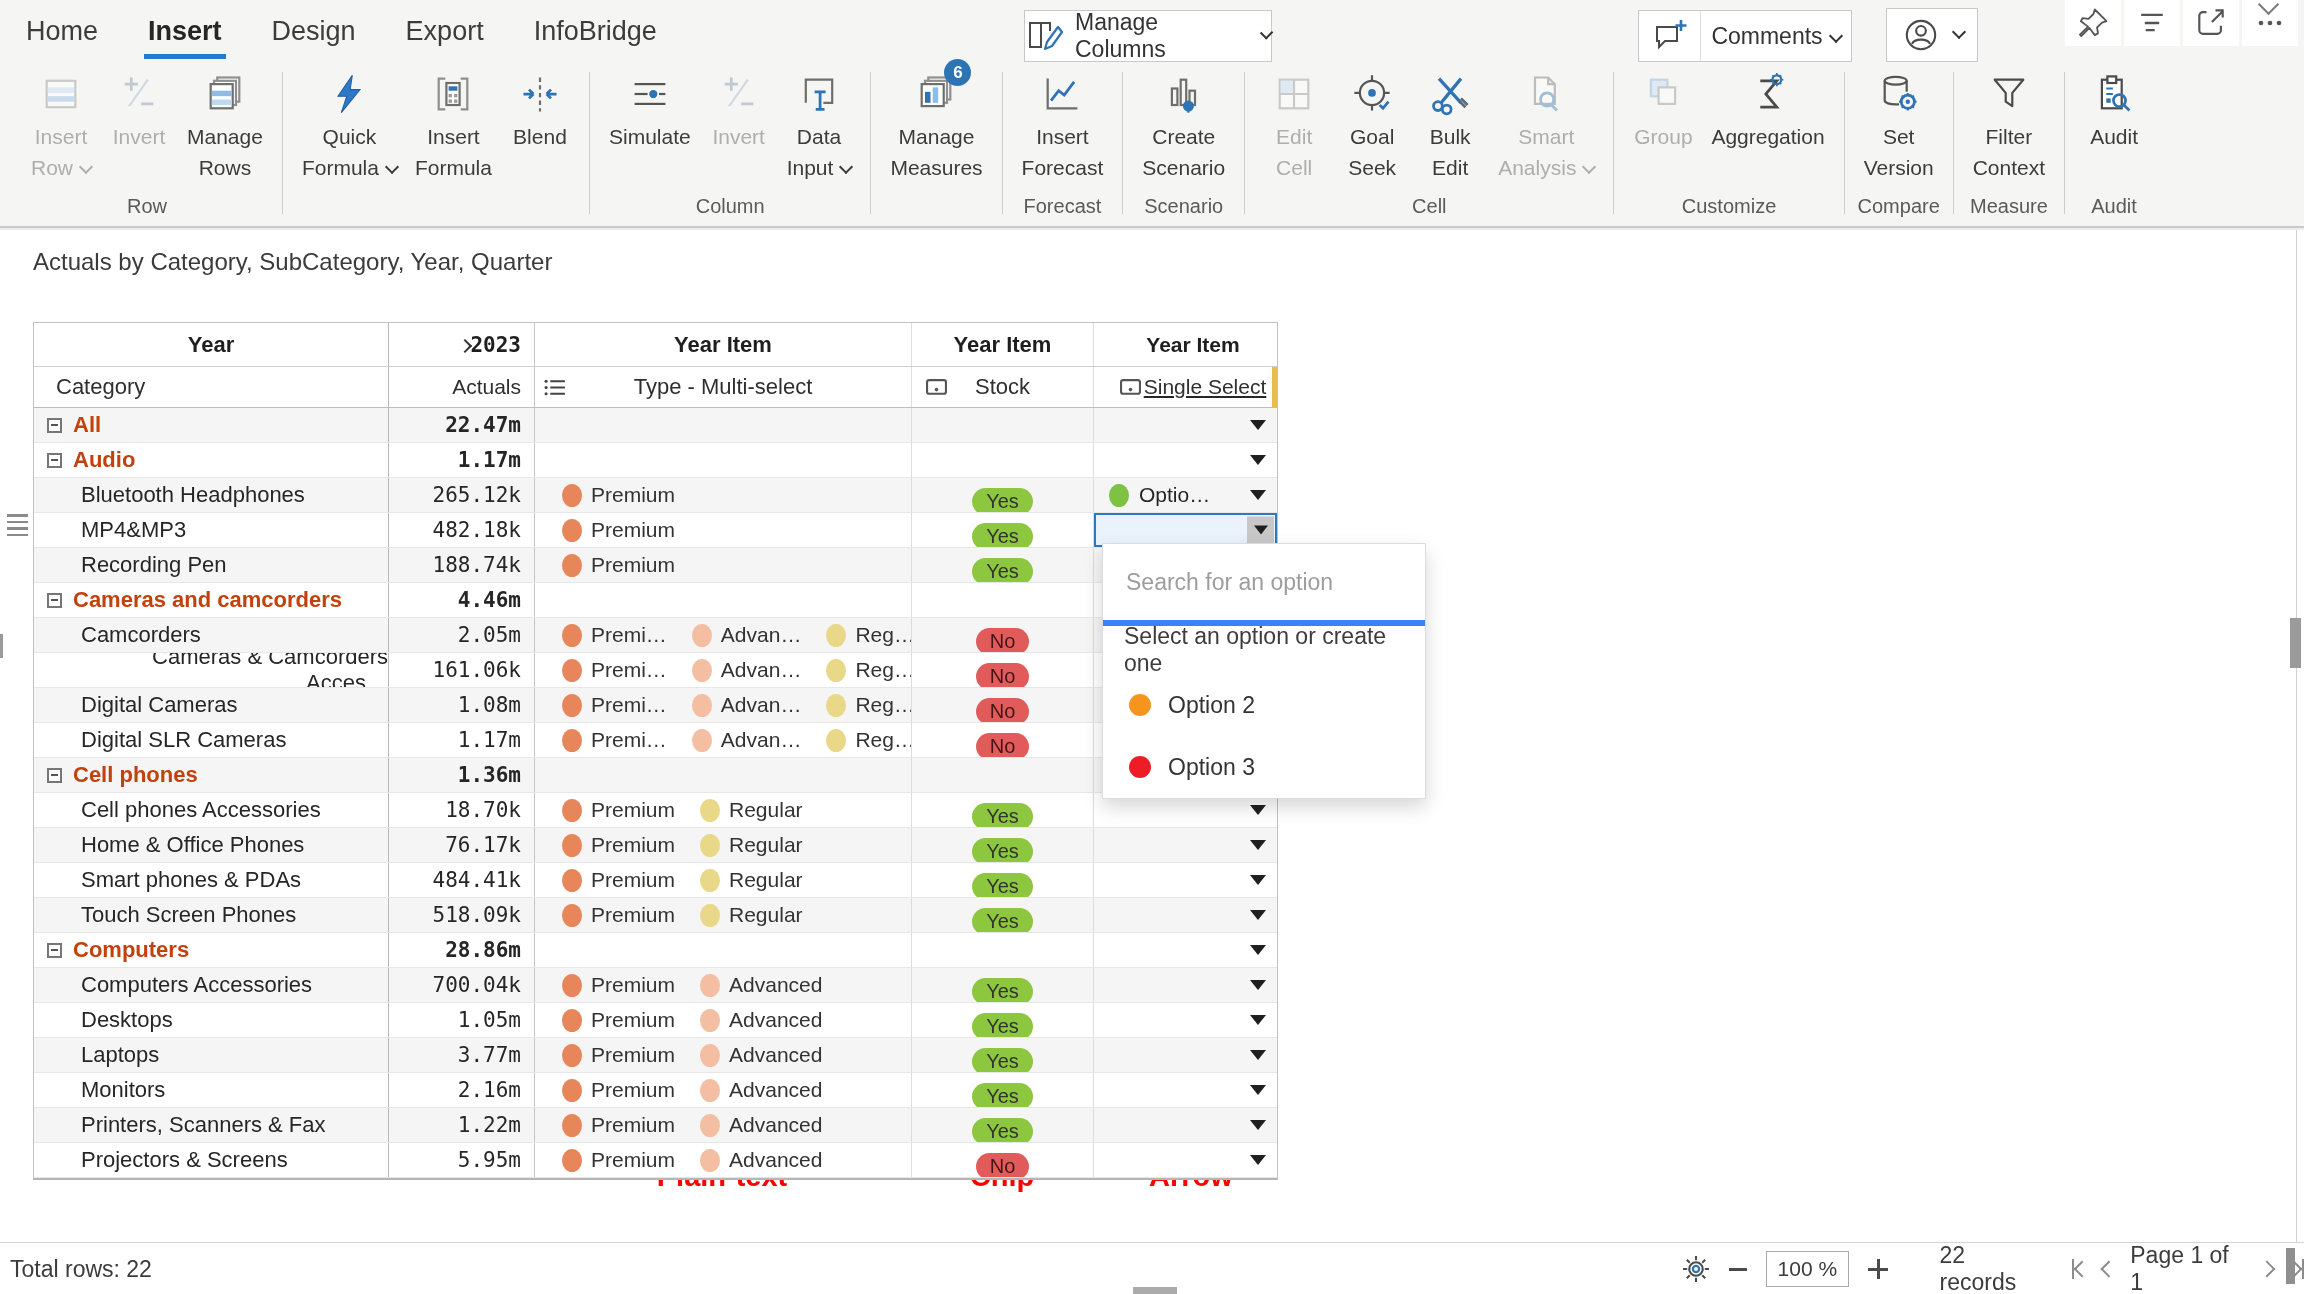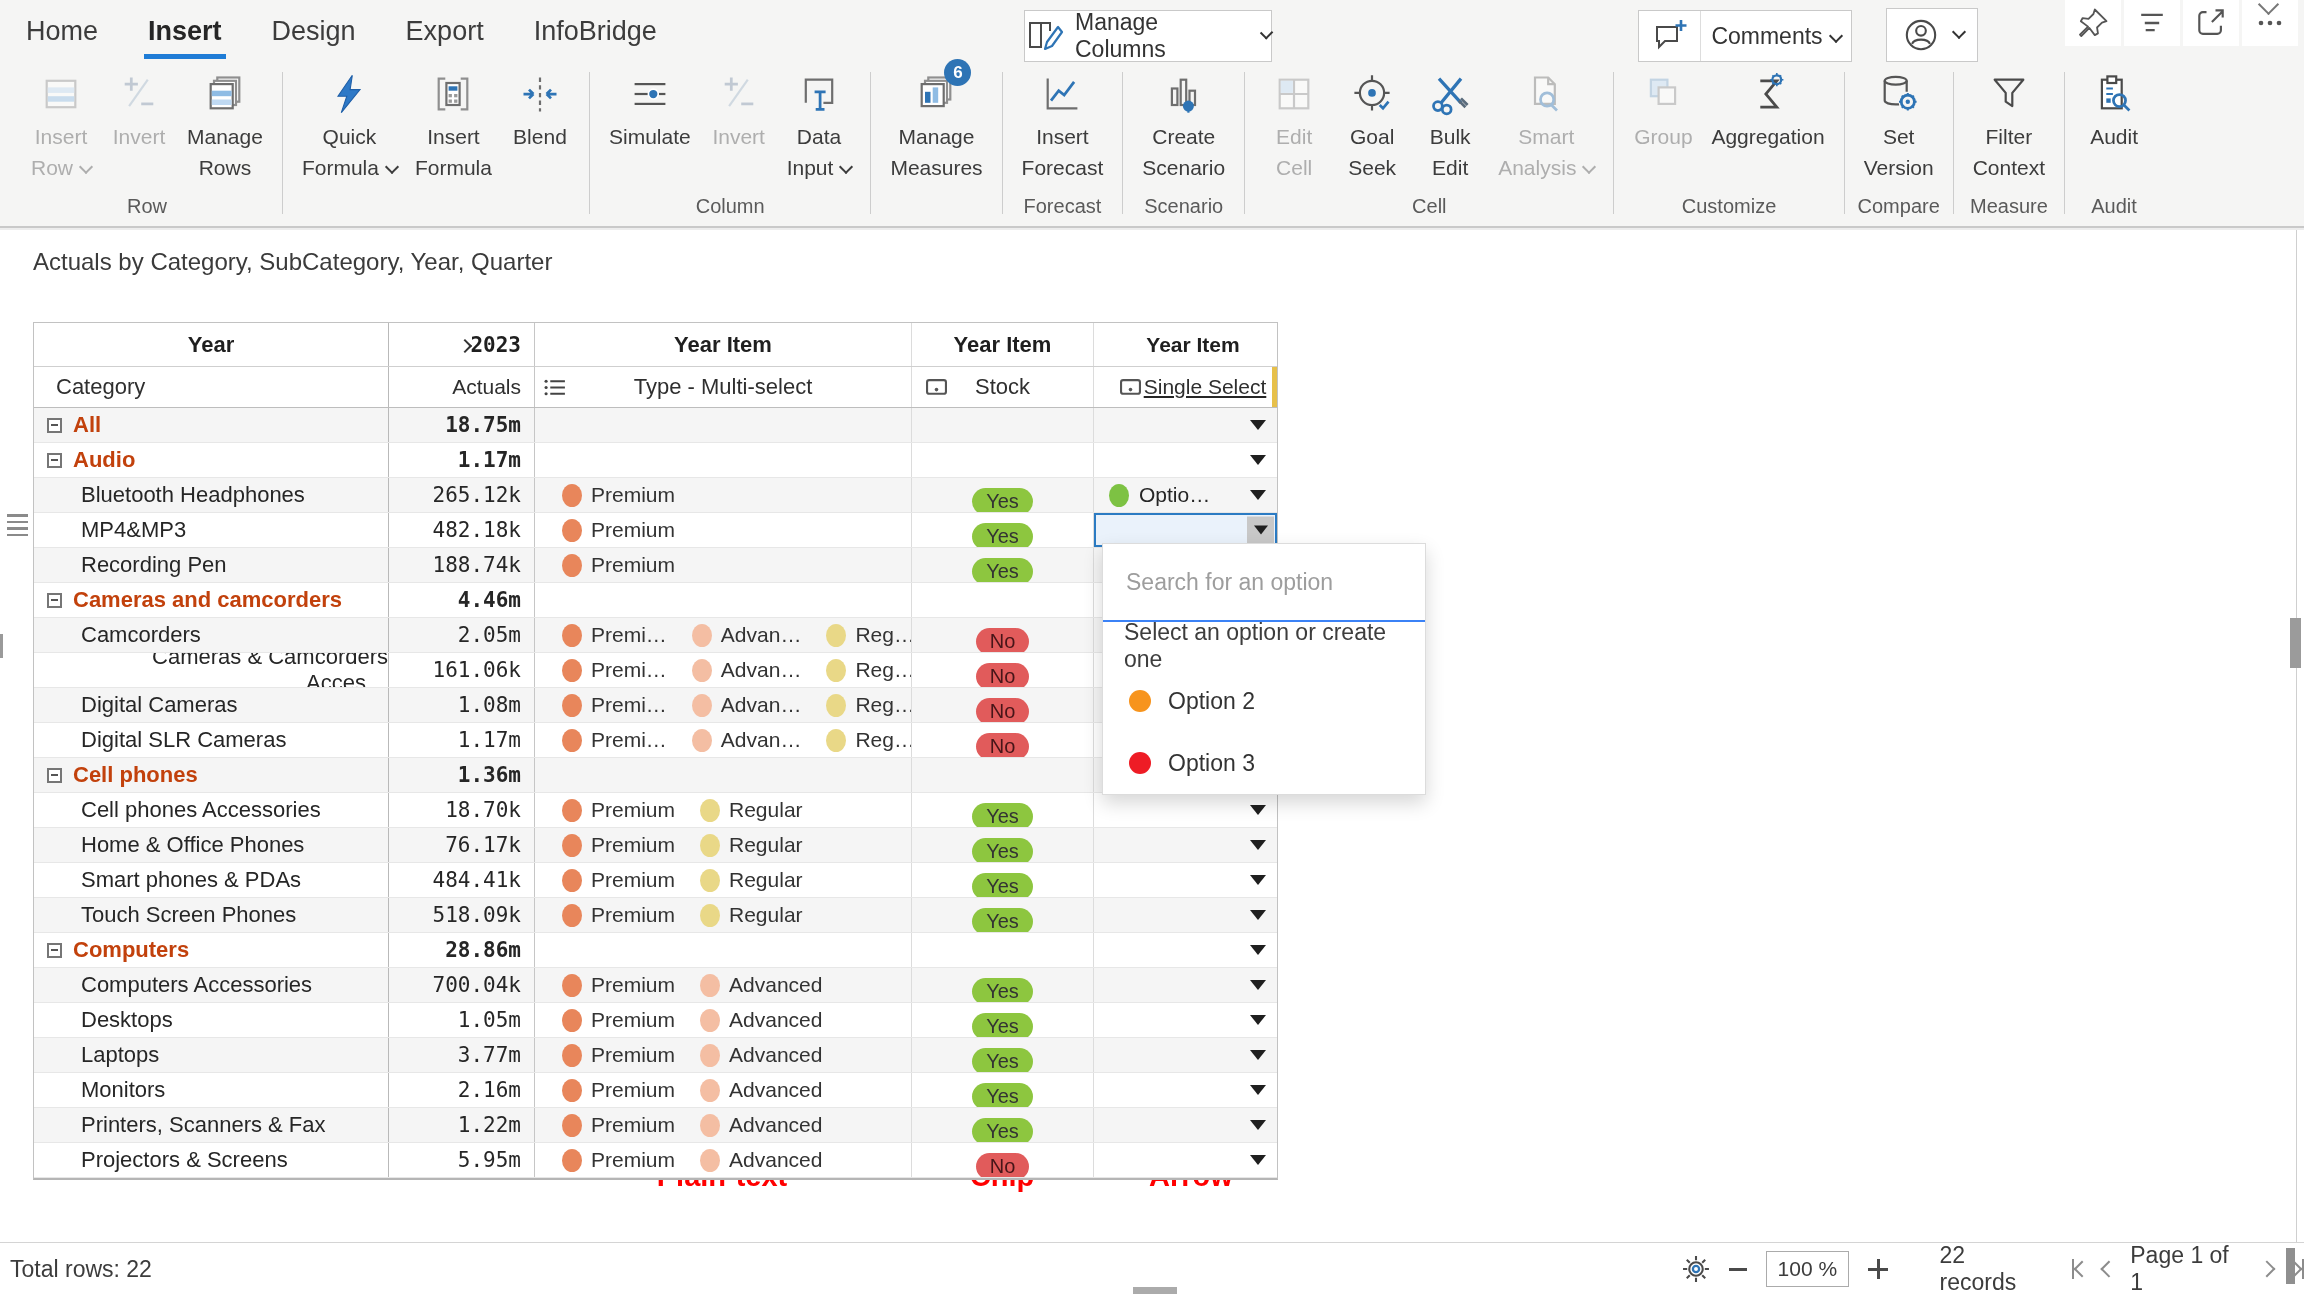--- a/index.html
+++ b/index.html
@@ -75,21 +75,21 @@
   .pill.no{background:#e15b5b;color:#471518;}
   .c-ss{padding-left:15px;gap:10px;font-size:21px;}
   .dar{width:0;height:0;border-left:8px solid transparent;border-right:8px solid transparent;
        border-top:10px solid #1f1f1f;position:absolute;right:11px;top:50%;margin-top:-5px;}
   .c-ss.selected{box-shadow:inset 0 0 0 2px #2b7bc3;background:#eaf2fb;}
   .ssbtn{position:absolute;right:3px;top:50%;transform:translateY(-50%);width:27px;height:27px;background:#c8c8c8;}
   .ssbtn .dar{right:6px;border-left-width:7px;border-right-width:7px;border-top-width:9px;}
   
   .dropdown{position:absolute;left:1102px;top:543px;width:322px;background:#fff;border:1px solid #dcdcdc;
             box-shadow:0 8px 18px rgba(0,0,0,.16);z-index:30;}
-  .dd-search{height:76px;display:flex;padding:0 21px;border-bottom:2px solid #3b82f6;}
+  .dd-search{height:76px;display:flex;padding:0 21px;border-bottom:6px solid #3b82f6;}
   .dd-search input{border:none;outline:none;font-size:23px;color:#3d3d3d;width:100%;
             font-family:"Liberation Sans",sans-serif;background:transparent;}
   .dd-search input::placeholder{color:#9d9d9d;}
   .dd-hint{height:48px;display:flex;align-items:center;padding:0 21px;font-size:23px;color:#3d3d3d;}
   .dd-opt{height:62px;display:flex;align-items:center;padding:0 26px;gap:17px;font-size:23px;color:#333;}
   .dd-opt.hl{background:#f3f3f3;}
   
   .ann{position:absolute;top:1160px;font-size:29px;font-weight:700;color:#f00;transform:translateX(-50%);}
   .ann.a0{left:722px;}.ann.a1{left:1002px;}.ann.a2{left:1191px;}
   
@@ -561,21 +561,21 @@
         </span>
       <span class="ht">Single Select</span>
       </div>
   </div>
   <div>
       <div class="trow band">
         <div class="cell c-name parent">
           <span class="cbox"></span>
           <span>All</span>
         </div>
-        <div class="cell c-val parent">18.75m</div>
+        <div class="cell c-val parent">22.47m</div>
         <div class="cell c-type"></div>
         <div class="cell c-stock"></div>
         <div class="cell c-ss">
           <span class="dar"></span>
         </div>
       </div>
       <div class="trow">
         <div class="cell c-name parent">
           <span class="cbox"></span>
           <span>Audio</span>

